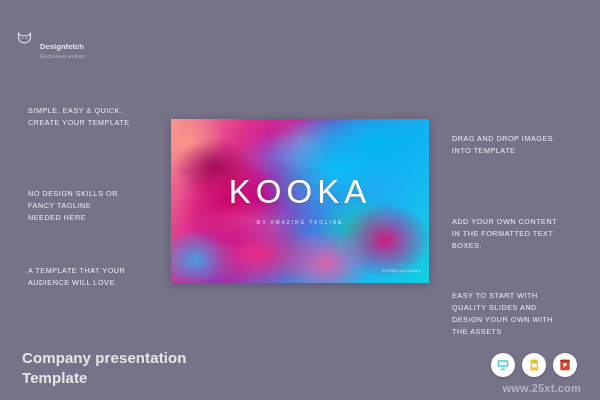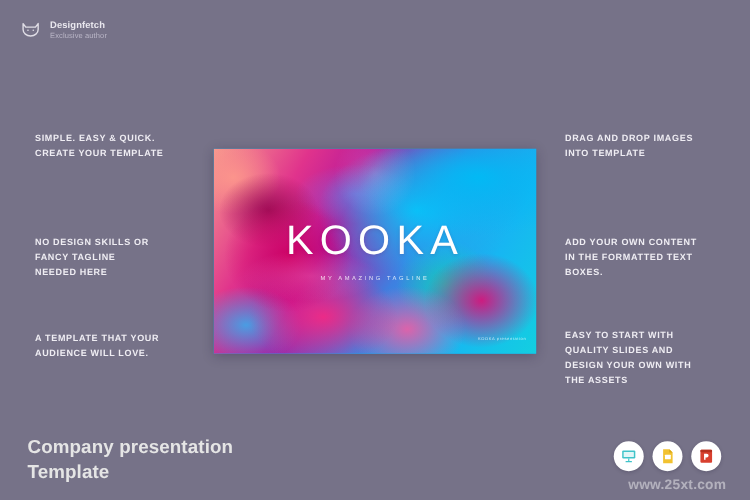--- a/index.html
+++ b/index.html
@@ -35,40 +35,41 @@
     display: flex;
     flex-direction: column;
     justify-content: center;
     line-height: 1;
   }
   .brand-name {
     font-size: 7.5px;
     font-weight: bold;
     letter-spacing: .1px;
     color: #e9e7ee;
+    margin-top: 28px;
   }
   .brand-sub {
     font-size: 6px;
     margin-top: 2.5px;
     color: #b9b5c6;
     letter-spacing: .1px;
   }
 
   
   .feature {
     position: absolute;
     font-size: 7.2px;
     line-height: 1.65;
     letter-spacing: .55px;
-    font-weight: bold;
+    font-weight: normal;
     color: #efedf3;
     white-space: pre-line;
   }
   .col-left  { left: 28px; }
-  .col-right { left: 452px; }
+  .col-right { left: 452px; margin-top: 28px; }
 
   .f1 { top: 105px; }
   .f2 { top: 188px; }
   .f3 { top: 265px; }
   .f4 { top: 105px; }
   .f5 { top: 188px; }
   .f6 { top: 262px; }
 
   
   .slide-wrap {

